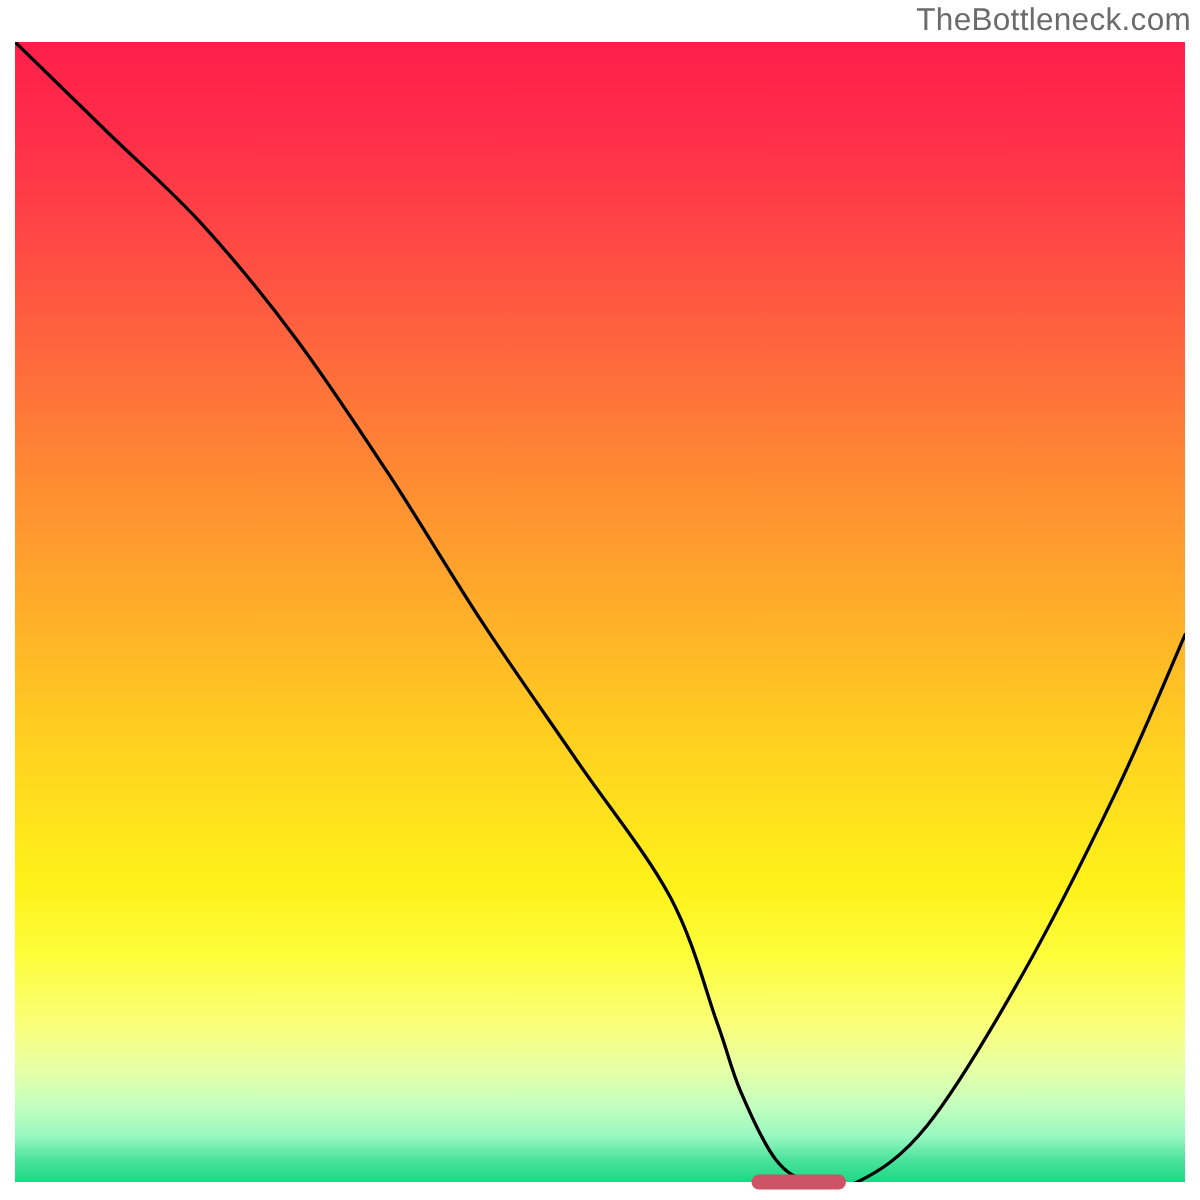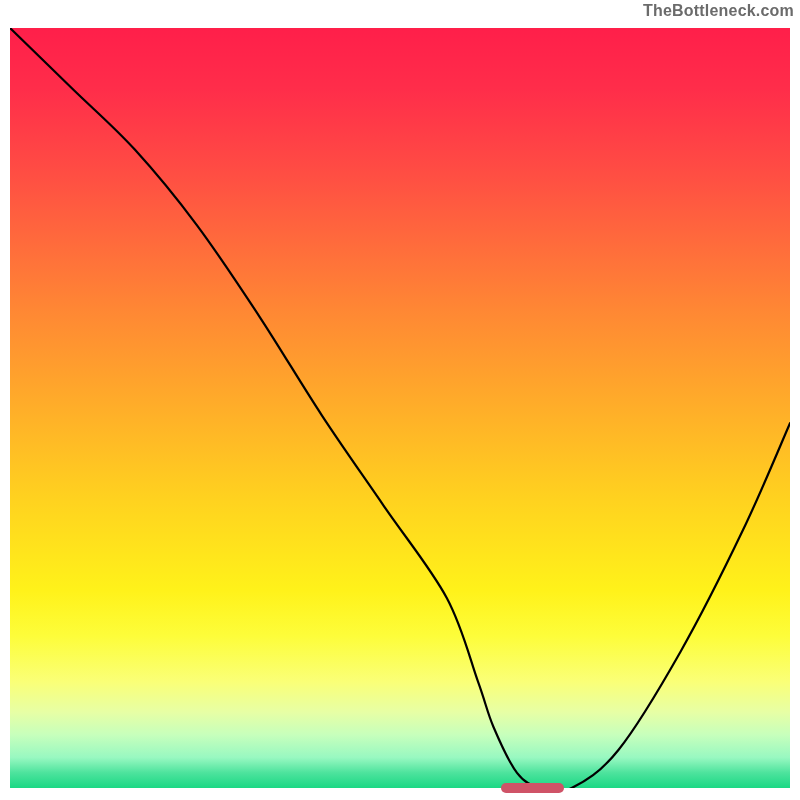--- a/index.html
+++ b/index.html
@@ -13,25 +13,24 @@
   .stage {
     position: relative;
     width: 800px;
     height: 800px;
   }
   .watermark {
     position: absolute;
     top: 2px;
     right: 6px;
     font-family: Arial, Helvetica, sans-serif;
-    font-size: 16px;
+    font-size: 21px;
     color: #6b6b6b;
     letter-spacing: 0.2px;
     user-select: none;
-    font-weight: bold;
   }
   .plot-area {
     position: absolute;
     left: 10px;
     top: 28px;
     width: 780px;
     height: 760px;
     background: linear-gradient(
       to bottom,
       #ff1f4a 0%,

